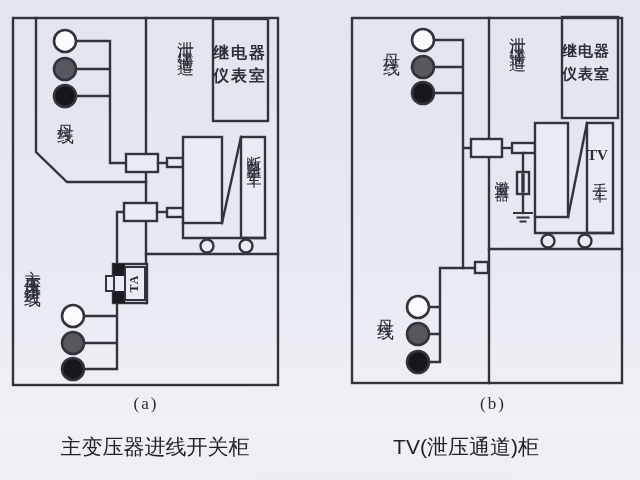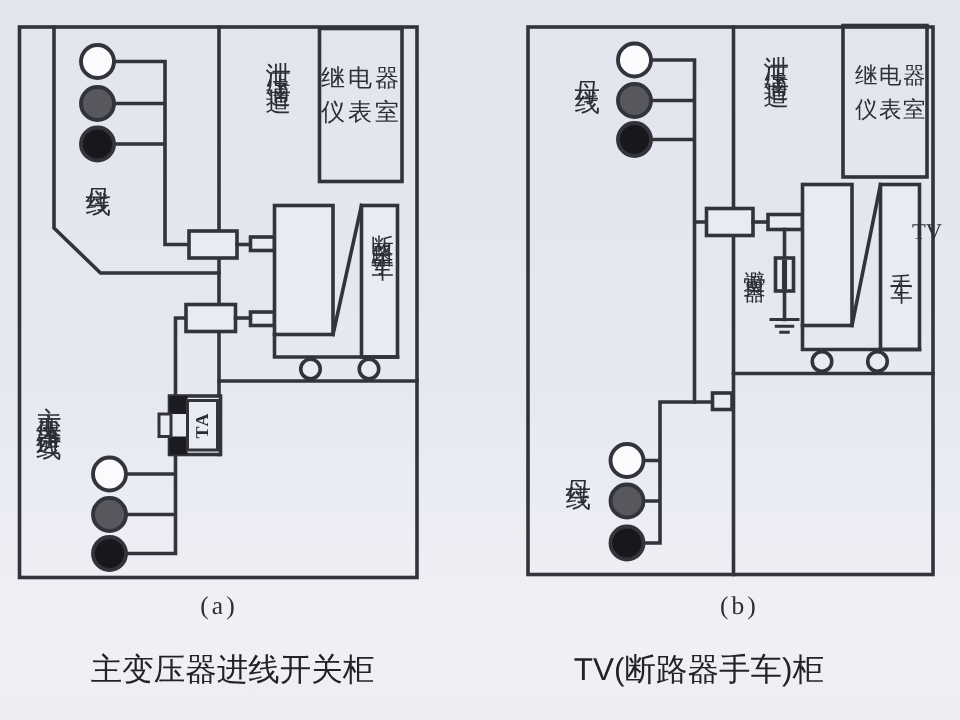--- a/index.html
+++ b/index.html
@@ -15,21 +15,21 @@
     position:absolute;
     color:#2e2e36;
     font-family:"Liberation Serif","DejaVu Serif",serif;
     line-height:1;
     white-space:nowrap;
   }
   .vtext{
     writing-mode:vertical-rl;
     text-orientation:upright;
   }
-  .rowtext{text-align:right;}
+  .rowtext{text-align:left;font-weight:bold;}
   .ta-box{
     position:absolute;left:125px;top:267px;width:20px;height:33px;
     display:flex;align-items:center;justify-content:center;
   }
   .ta-box span{
     display:block;transform:rotate(-90deg);
     font-size:12px;font-weight:bold;color:#2a2a30;letter-spacing:1px;
   }
   .cap-mark{
     font-size:17px;color:#2c2c33;text-align:center;letter-spacing:2px;
@@ -171,19 +171,19 @@
 
   <div class="lbl vtext" style="left:377px;top:306px;font-size:17px;letter-spacing:4px;">母线</div>
 
   <div class="lbl vtext" style="left:509px;top:24px;font-size:17px;letter-spacing:6px;">泄压通道</div>
 
   <div class="lbl rowtext" style="left:562px;top:44px;width:56px;font-size:15px;letter-spacing:1px;">继电器</div>
   <div class="lbl rowtext" style="left:562px;top:67px;width:56px;font-size:15px;letter-spacing:1px;">仪表室</div>
 
   <div class="lbl vtext" style="left:494px;top:168px;font-size:15px;letter-spacing:4px;">避雷器</div>
 
-  <div class="lbl rowtext" style="left:602px;top:148px;width:26px;font-size:15px;">TV</div>
+  <div class="lbl rowtext" style="left:587px;top:148px;width:26px;font-size:15px;">TV</div>
   <div class="lbl vtext" style="left:592px;top:170px;font-size:15px;letter-spacing:5px;">手车</div>
 
   <div class="lbl cap-mark" style="left:463px;top:395px;width:60px;">(b)</div>
-  <div class="lbl cap-title" style="left:346px;top:436px;width:240px;">TV(断路器手车)柜</div>
+  <div class="lbl cap-title" style="left:346px;top:436px;width:240px;">TV(泄压通道)柜</div>
 
 </div>
 
 </body></html>

